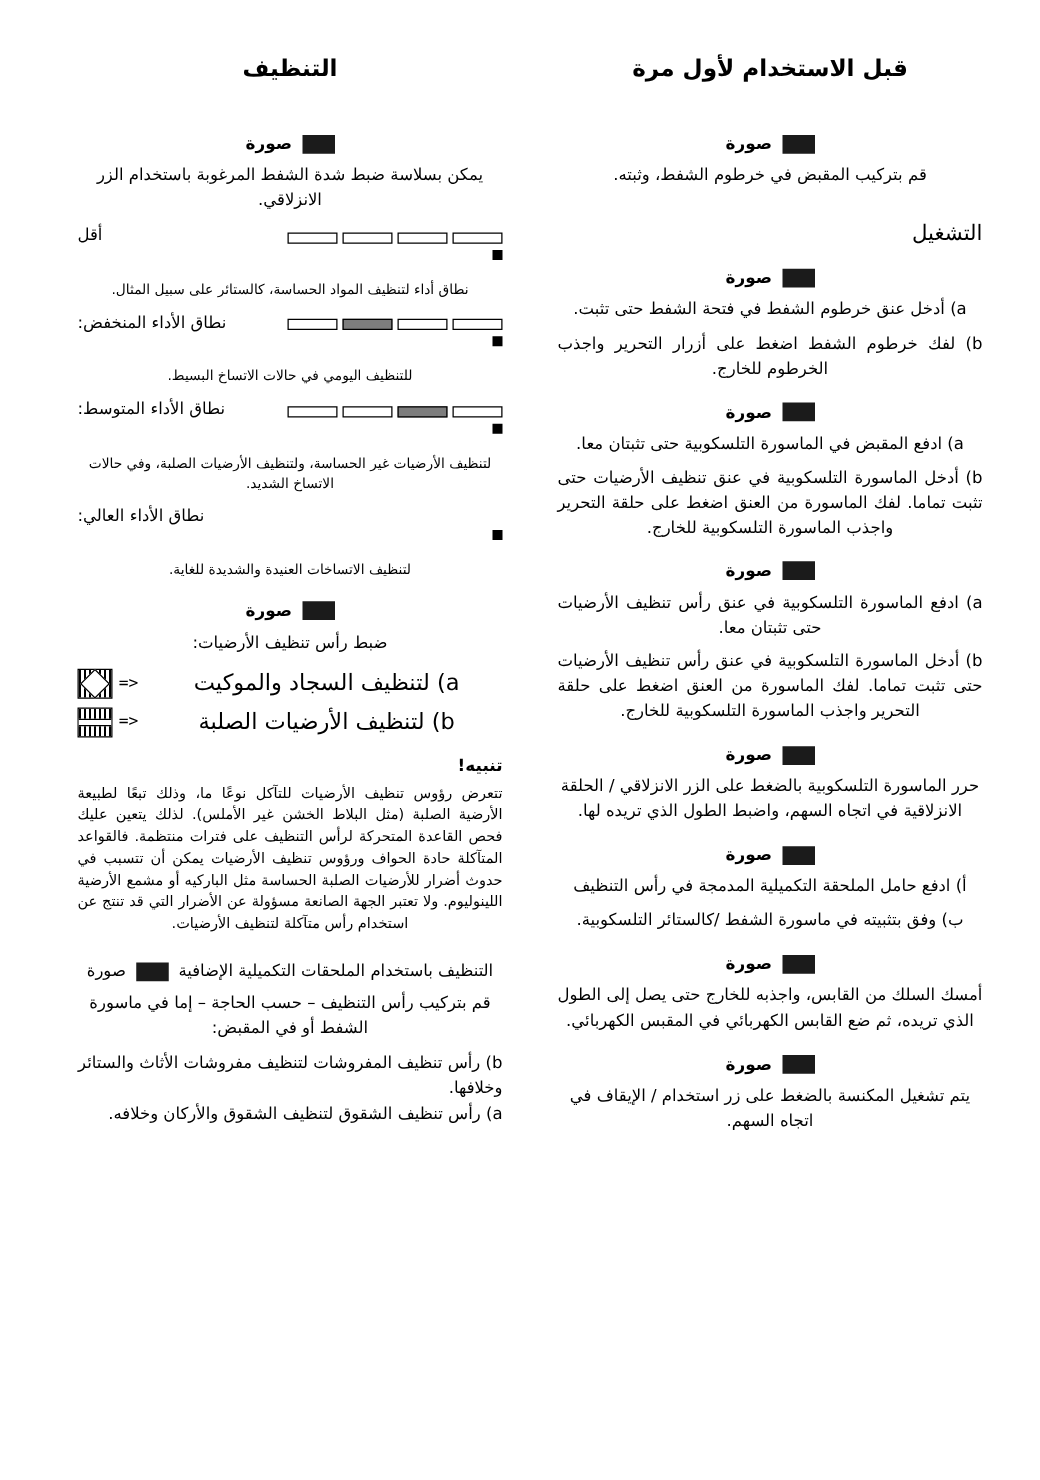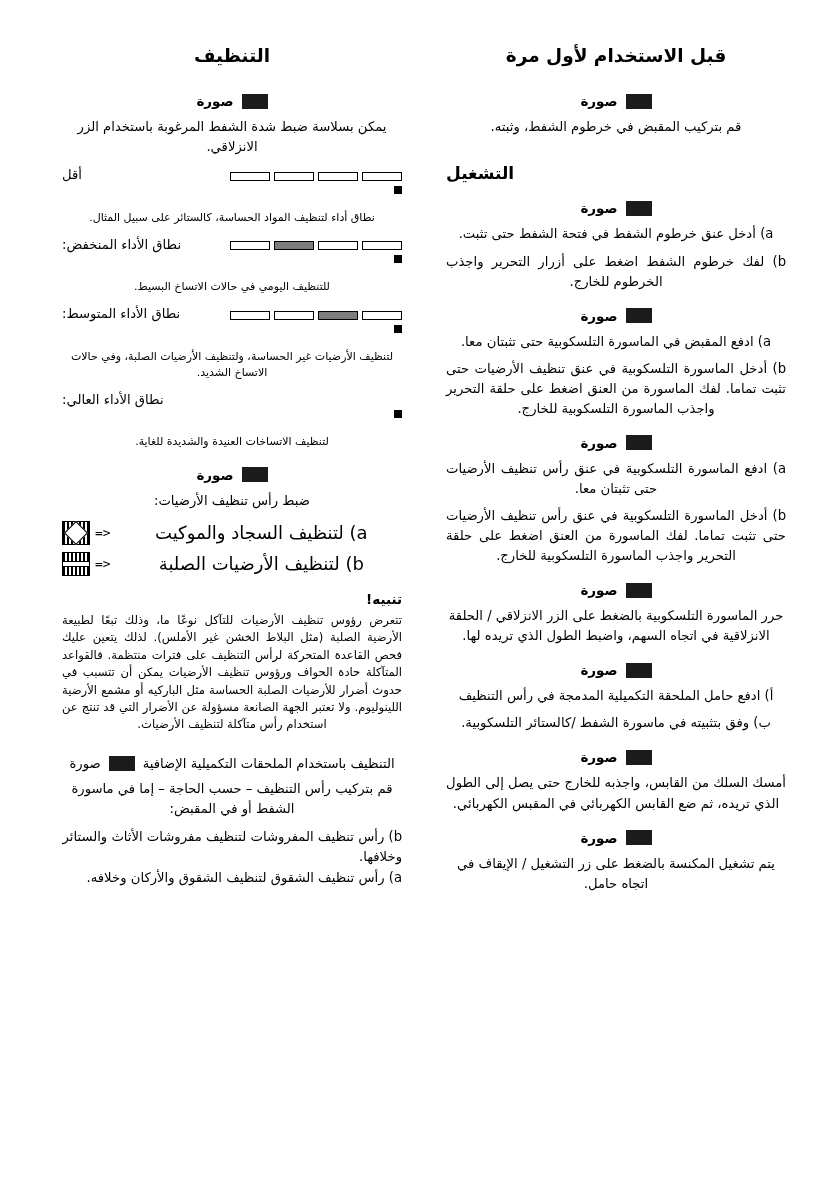--- a/index.html
+++ b/index.html
@@ -27,29 +27,29 @@
     gap: 44px;
     height: 100%;
   }
   .col {
     width: 340px;
     flex: 0 0 340px;
   }
   h1.section-title {
     font-size: 18.5px;
     font-weight: bold;
-    margin: 0 0 26px 0;
+    margin: 0 0 40px 0;
     text-align: center;
     line-height: 1.25;
   }
   h2.sub-title {
     font-size: 17px;
-    font-weight: bold;
+    font-weight: normal;
     margin: 26px 0 16px 0;
-    text-align: left;
+    text-align: right;
     line-height: 1.25;
   }
   .fig-head {
     display: flex;
     flex-direction: row;
     align-items: center;
     justify-content: center;
     gap: 8px;
     margin: 16px 0 8px 0;
   }
@@ -321,21 +321,21 @@
       <div class="fig-head">
         <span class="fig-box"></span>
         <span class="fig-label">صورة</span>
       </div>
       <p class="para">أمسك السلك من القابس، واجذبه للخارج حتى يصل إلى الطول الذي تريده، ثم ضع القابس الكهربائي في المقبس الكهربائي.</p>
 
       <div class="fig-head">
         <span class="fig-box"></span>
         <span class="fig-label">صورة</span>
       </div>
-      <p class="para">يتم تشغيل المكنسة بالضغط على زر التشغيل / الإيقاف في اتجاه حامل.</p>
+      <p class="para">يتم تشغيل المكنسة بالضغط على زر استخدام / الإيقاف في اتجاه السهم.</p>
     </div>
 
     <div class="col">
       <h1 class="section-title">التنظيف</h1>
 
       <div class="fig-head">
         <span class="fig-box"></span>
         <span class="fig-label">صورة</span>
       </div>
       <p class="para">يمكن بسلاسة ضبط شدة الشفط المرغوبة باستخدام الزر الانزلاقي.</p>

